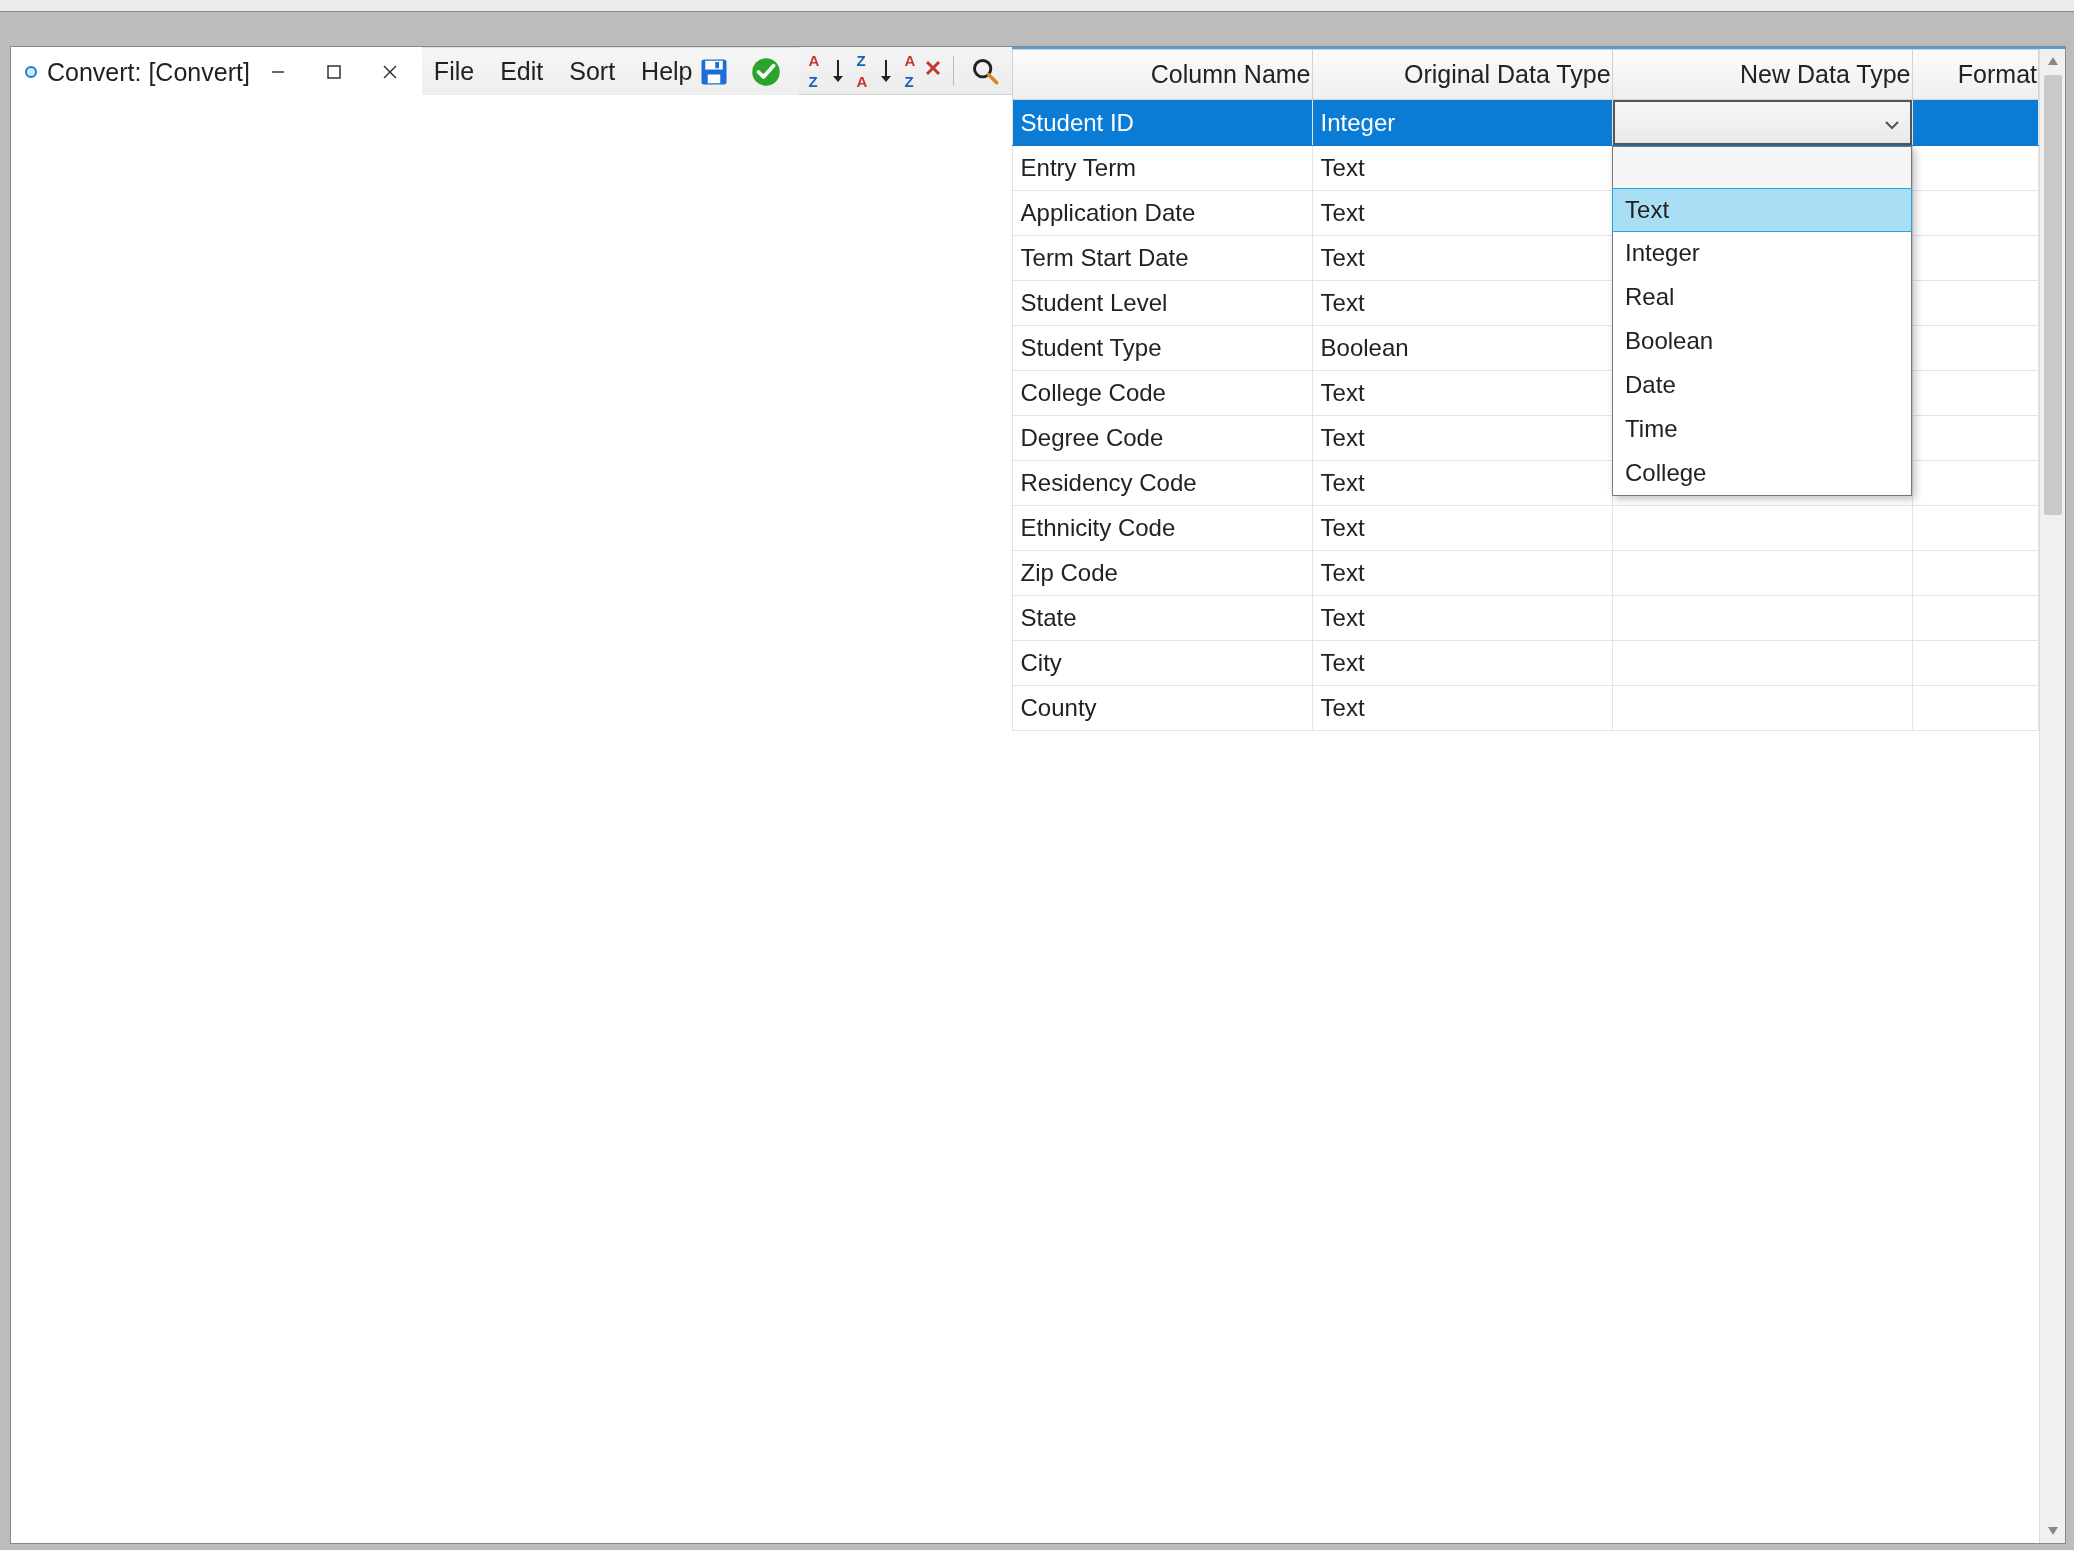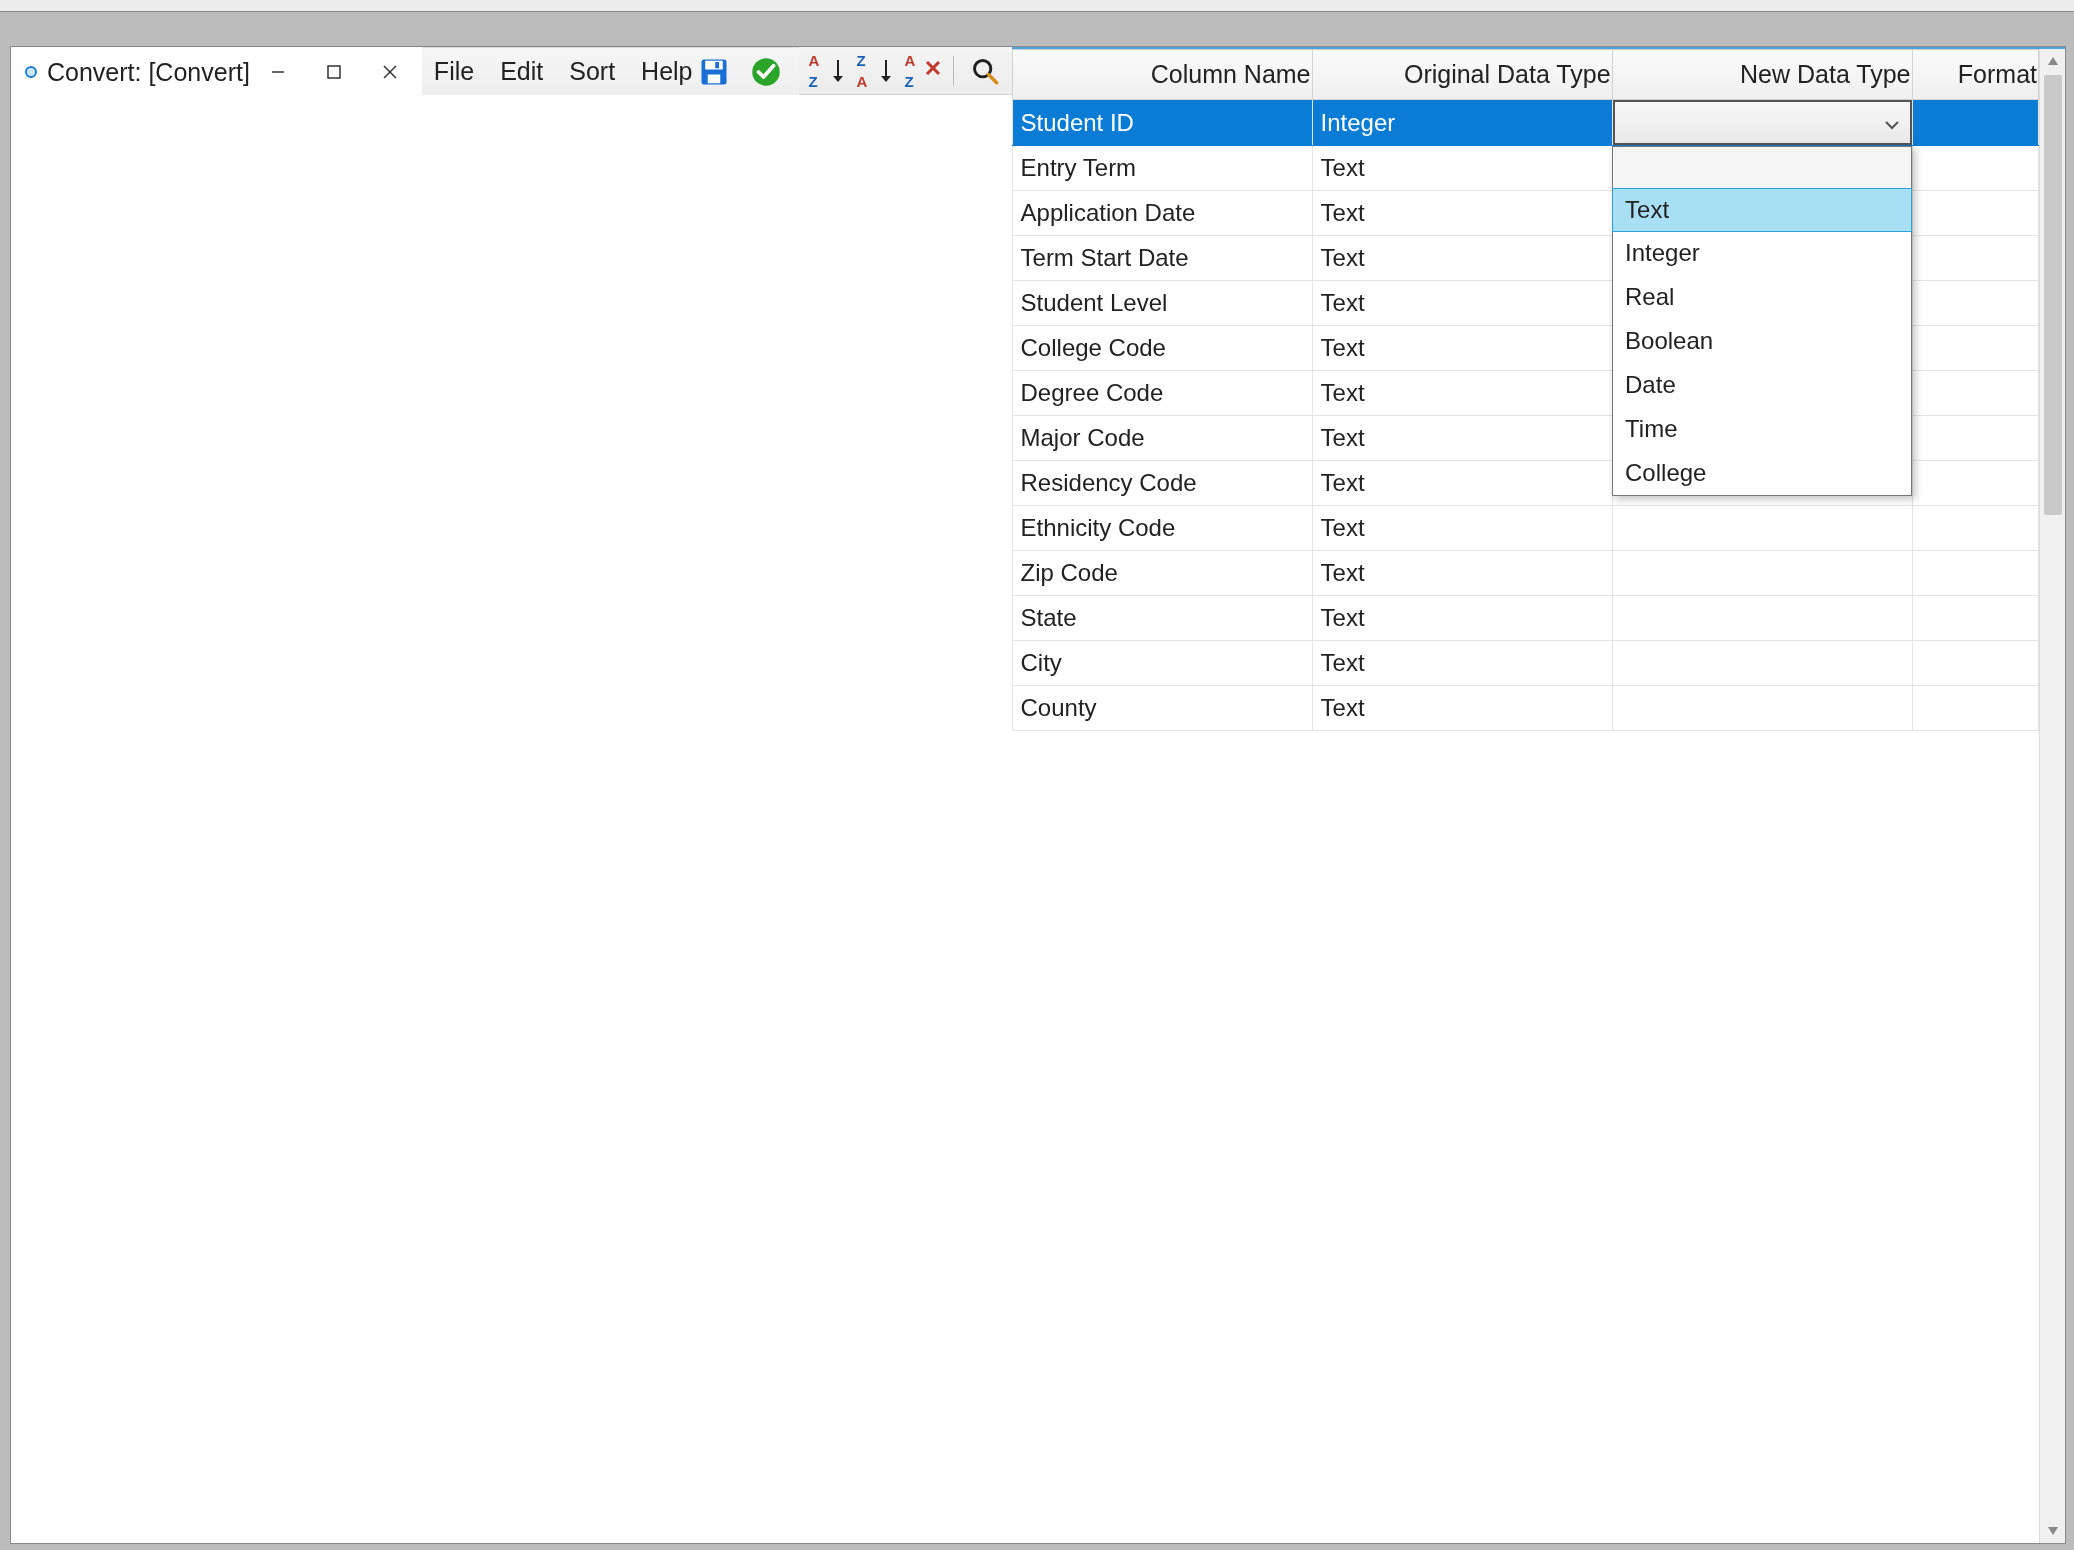--- a/index.html
+++ b/index.html
@@ -313,33 +313,33 @@
               <td class="cell-newtype" style="padding: 0px 8px;"></td>
               <td></td>
             </tr>
             <tr>
               <td>Student Level</td>
               <td>Text</td>
               <td class="cell-newtype" style="padding: 0px 8px;"></td>
               <td></td>
             </tr>
             <tr>
+              <td>Student Type</td>
+              <td>Boolean</td>
+              <td class="cell-newtype" style="padding: 0px 8px;"></td>
+              <td></td>
+            </tr>
+            <tr>
               <td>College Code</td>
               <td>Text</td>
               <td class="cell-newtype" style="padding: 0px 8px;"></td>
               <td></td>
             </tr>
             <tr>
               <td>Degree Code</td>
-              <td>Text</td>
-              <td class="cell-newtype" style="padding: 0px 8px;"></td>
-              <td></td>
-            </tr>
-            <tr>
-              <td>Major Code</td>
               <td>Text</td>
               <td class="cell-newtype" style="padding: 0px 8px;"></td>
               <td></td>
             </tr>
             <tr>
               <td>Residency Code</td>
               <td>Text</td>
               <td class="cell-newtype" style="padding: 0px 8px;"></td>
               <td></td>
             </tr>

